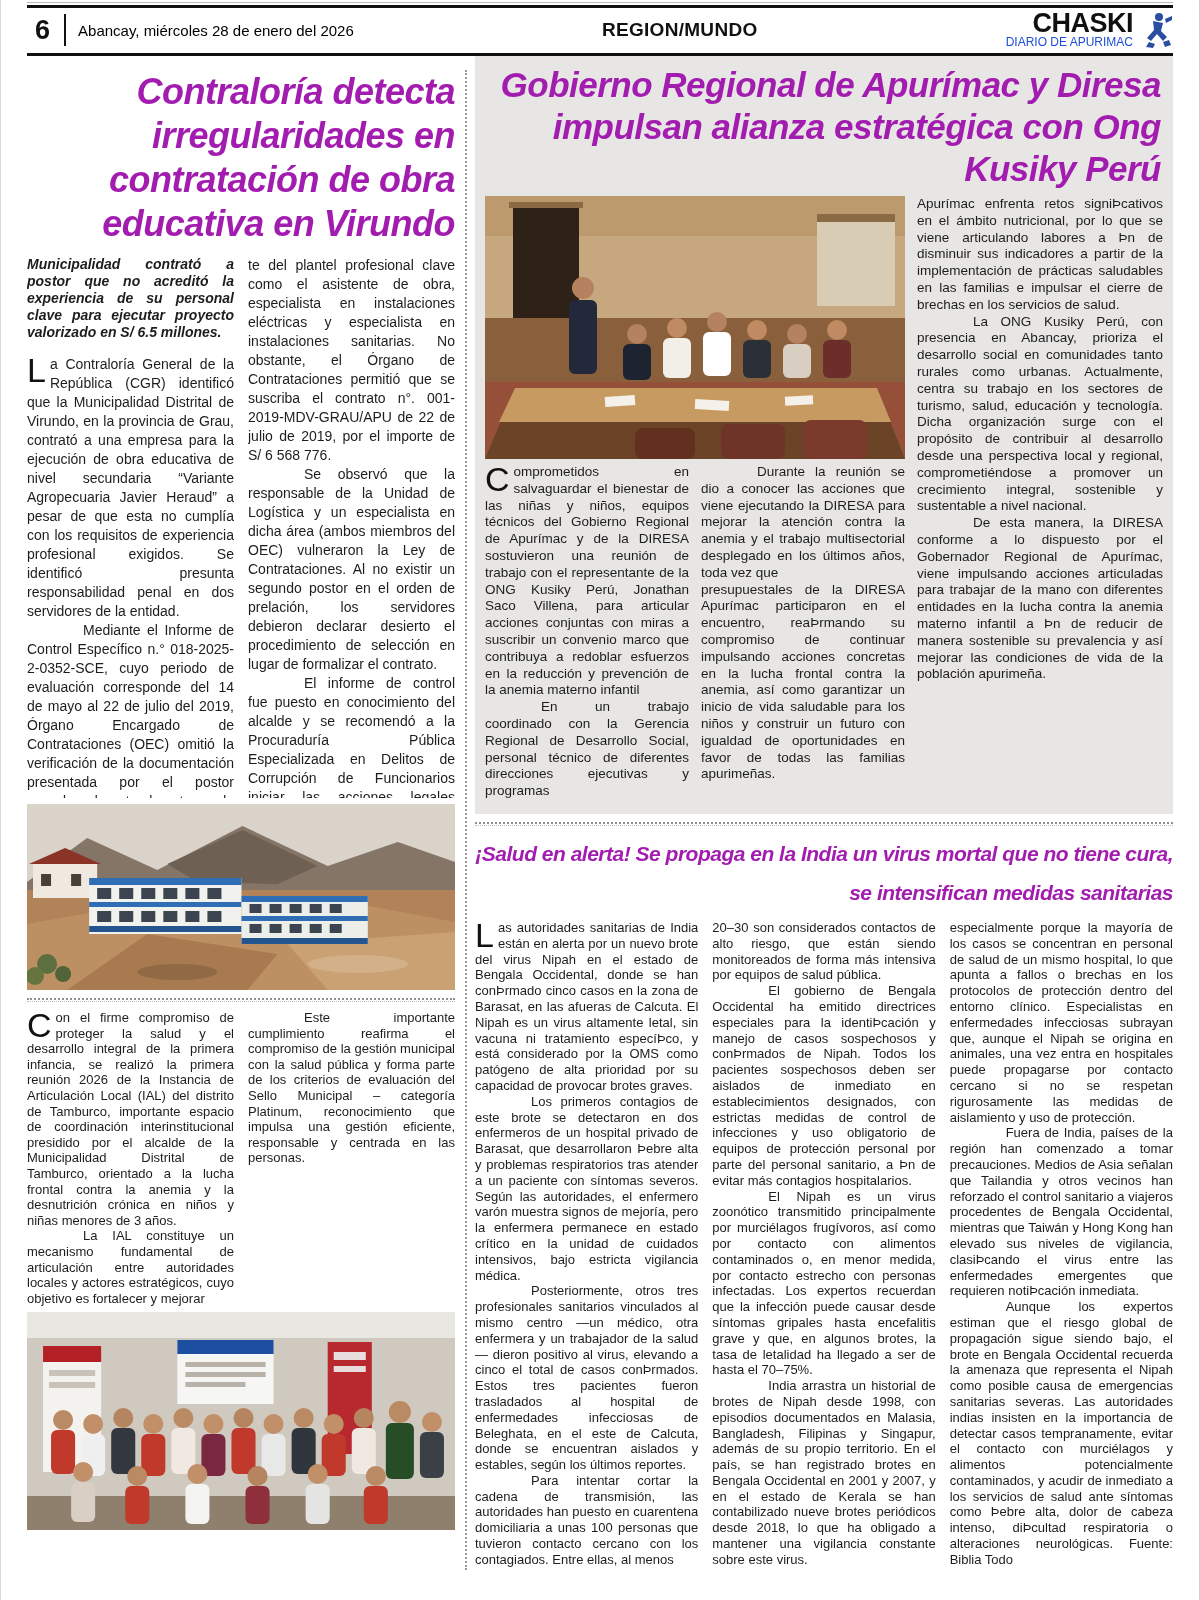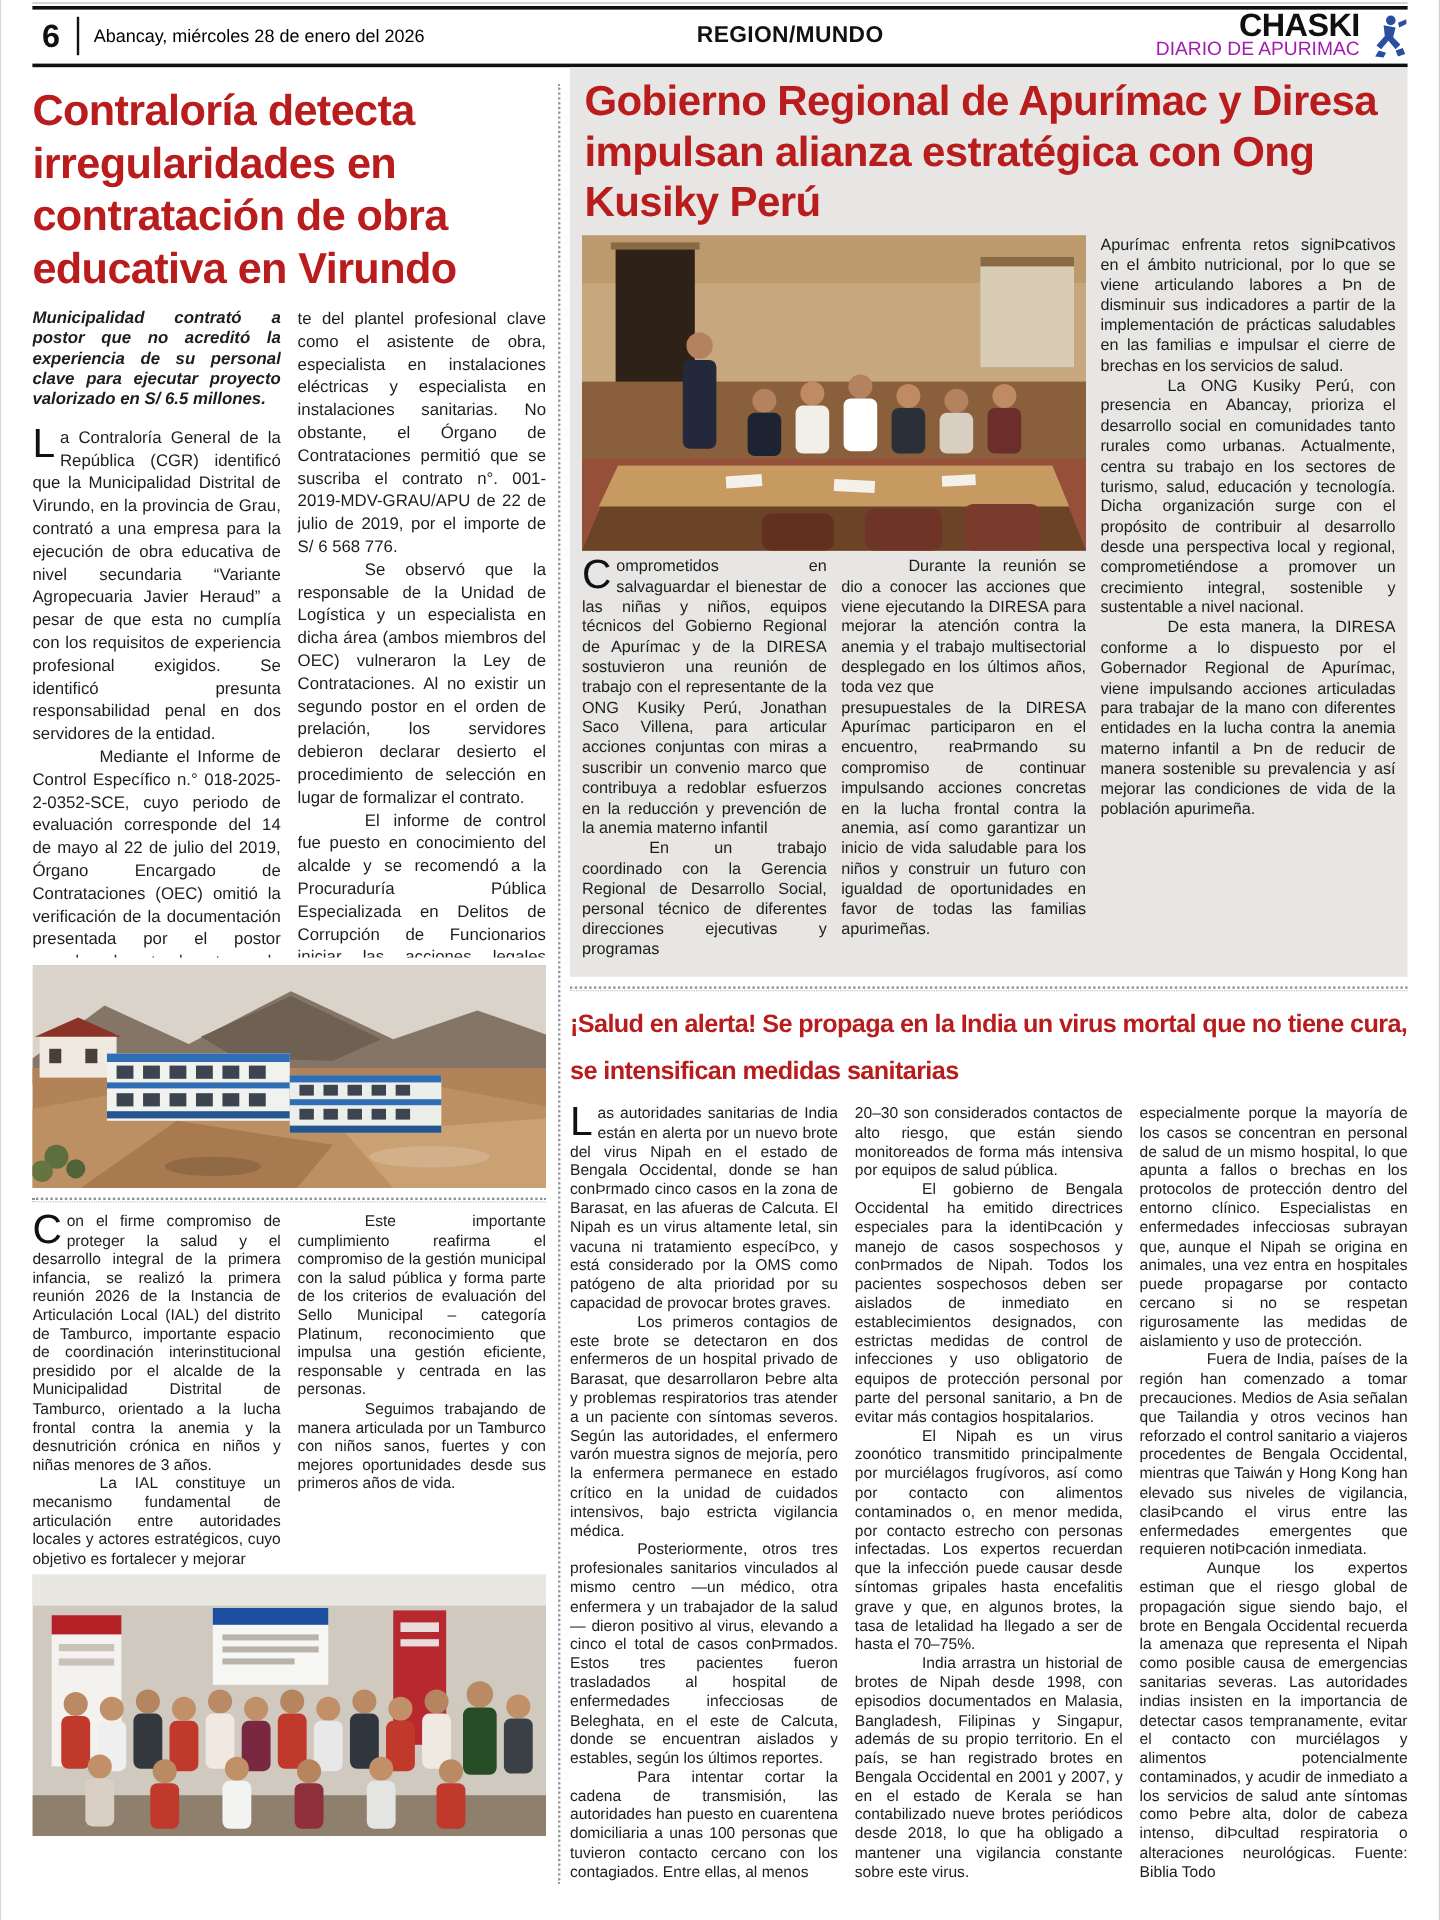--- a/index.html
+++ b/index.html
@@ -12,30 +12,30 @@
   .hdr { padding:0 26px; }
   .hdr-top-rule { border-top:1px solid #bbb; border-bottom:3px solid #111; height:6px; margin-top:2px; }
   .hdr-row { display:flex; align-items:center; height:40px; margin-top:2px; }
   .hdr-pagenum { font-size:27px; font-weight:bold; color:#111; padding:0 14px 0 8px; }
   .hdr-vrule { width:2px; height:32px; background:#111; margin-right:12px; }
   .hdr-date { font-size:15px; color:#000000; }
   .hdr-section { flex:1; text-align:center; font-size:19px; font-weight:bold; letter-spacing:.3px; color:#111; }
   .hdr-brand { display:flex; align-items:center; gap:6px; }
   .brand-text { text-align:right; }
   .brand-name { font-size:27px; font-weight:bold; letter-spacing:-.5px; color:#101010; line-height:24px; }
-  .brand-sub { font-size:16px; color:#a21caf;text-align:right; }
+  .brand-sub { font-size:12px; color:#1d4ed8;text-align:right; }
   .hdr-bottom-rule { border-top:3px solid #111; margin-top:3px; }
 
   
   .main { display:flex; padding:0 26px; gap:0; }
   .colgroup-left { width:436px; padding-right:8px; }
   .group-divider { width:0; border-left:2px dotted #9a9a9a; margin:14px 2px 0 2px; }
   .colgroup-right { flex:1; padding-left:6px; }
 
-  h1,h2 { font-weight:bold; color:#b91c1c; text-align:left; letter-spacing:-.5px; }
+  h1,h2 { font-weight:bold; color:#a21caf; text-align:right; letter-spacing:-.5px;font-style:italic; }
   .a1-headline { font-size:36px; line-height:44px; margin:14px 0 10px 0; }
   .gob-headline { font-size:35px; line-height:42px; padding:4px 2px 6px 2px; }
   .salud-headline { font-size:21px; line-height:39px; margin:4px 0 8px 0; }
   .tam-headline { font-size:31px; line-height:37px; margin:8px 0 8px 0; }
 
   .cols { display:flex; gap:14px; overflow:hidden; }
   .col { flex:1; overflow:hidden; }
 
   .body-p { text-align:justify; }
   .body-p.indent { text-indent:56px; }
@@ -172,21 +172,20 @@
       <div class="dotted-sep"></div>
 
       <article>
         <div class="cols tam-cols">
           <div class="col">
               <p class="body-p"><span class="dropcap">C</span>on el firme compromiso de proteger la salud y el desarrollo integral de la primera infancia, se realizó la primera reunión 2026 de la Instancia de Articulación Local (IAL) del distrito de Tamburco, importante espacio de coordinación interinstitucional presidido por el alcalde de la Municipalidad Distrital de Tamburco, orientado a la lucha frontal contra la anemia y la desnutrición crónica en niños y niñas menores de 3 años.</p>
               <p class="body-p indent">La IAL constituye un mecanismo fundamental de articulación entre autoridades locales y actores estratégicos, cuyo objetivo es fortalecer y mejorar</p>
             </div>
           <div class="col">
               <p class="body-p indent">Este importante cumplimiento reafirma el compromiso de la gestión municipal con la salud pública y forma parte de los criterios de evaluación del Sello Municipal – categoría Platinum, reconocimiento que impulsa una gestión eficiente, responsable y centrada en las personas.</p>
-              <p class="body-p indent">Seguimos trabajando de manera articulada por un Tamburco con niños sanos, fuertes y con mejores oportunidades desde sus primeros años de vida.</p>
             </div>
         </div>
       </article>
 
       <svg class="photo-frame group-photo" viewBox="0 0 427 218" preserveAspectRatio="none">
         <rect width="427" height="218" fill="#cfc9c0"></rect>
         <rect width="427" height="26" fill="#e9e7e2"></rect>
         <rect y="184" width="427" height="34" fill="#8f7f6d"></rect>
         <rect x="16" y="34" width="58" height="126" fill="#f4f2ef"></rect>
         <rect x="16" y="34" width="58" height="16" fill="#b32025"></rect>

